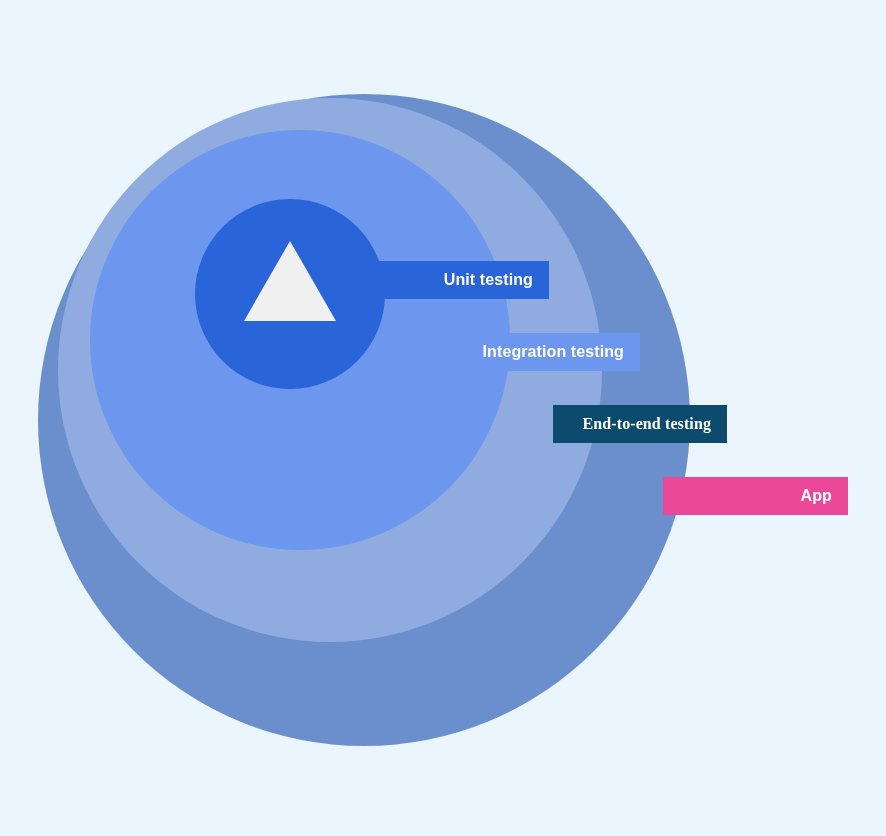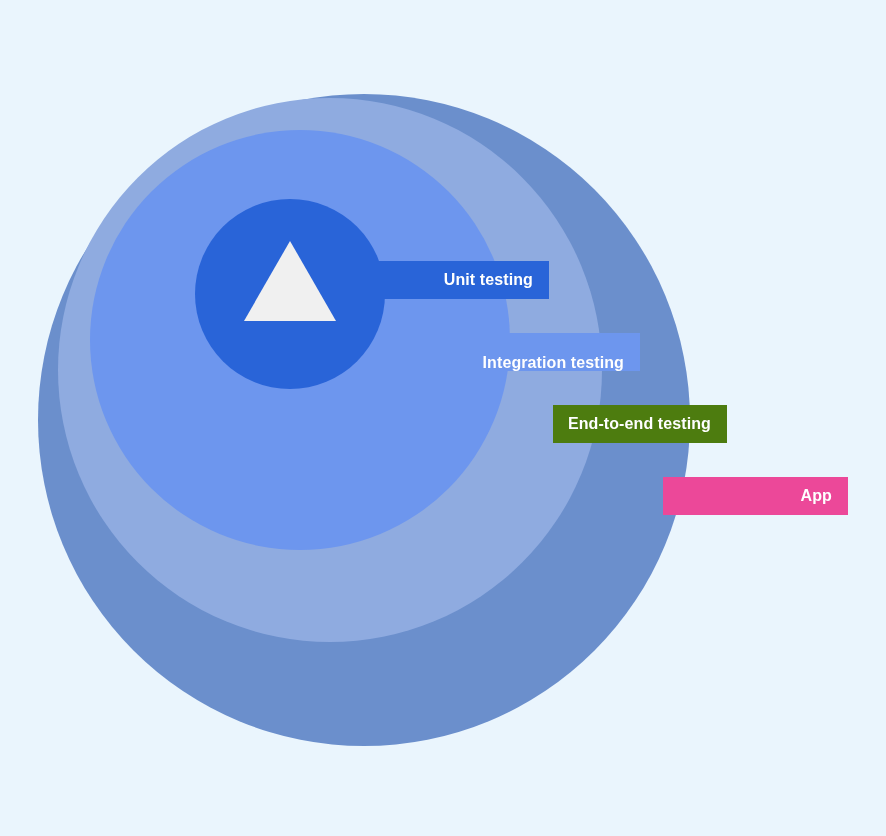--- a/index.html
+++ b/index.html
@@ -73,25 +73,25 @@
     <rect x="360" y="261" width="30" height="38" fill="#2964d8"></rect>
     <rect x="452" y="333" width="30" height="38" fill="#6d96ee"></rect>
     <rect x="535" y="405" width="30" height="38" fill="#8fabe0"></rect>
     <rect x="645" y="477" width="30" height="38" fill="#6b8fcc"></rect>
   </svg>
 
   <div class="label-bar" id="bar-unit" style="background:#2964d8;">
     <span class="label-text">Unit testing</span>
   </div>
 
-  <div class="label-bar" id="bar-integration" style="background:#6d96ee;align-items:flex-end;">
+  <div class="label-bar" id="bar-integration" style="background:#6d96ee;">
     <span class="label-text">Integration testing</span>
   </div>
 
-  <div class="label-bar" id="bar-e2e" style="background:#4d7c0f;">
+  <div class="label-bar" id="bar-e2e" style="background:#0c4a6e;font-family:Liberation Serif, serif;">
     <span class="label-text">End-to-end testing</span>
   </div>
 
   <div class="label-bar" id="bar-app" style="background:#ec4899;">
     <span class="label-text">App</span>
   </div>
 
 </div>
 
 </body></html>

